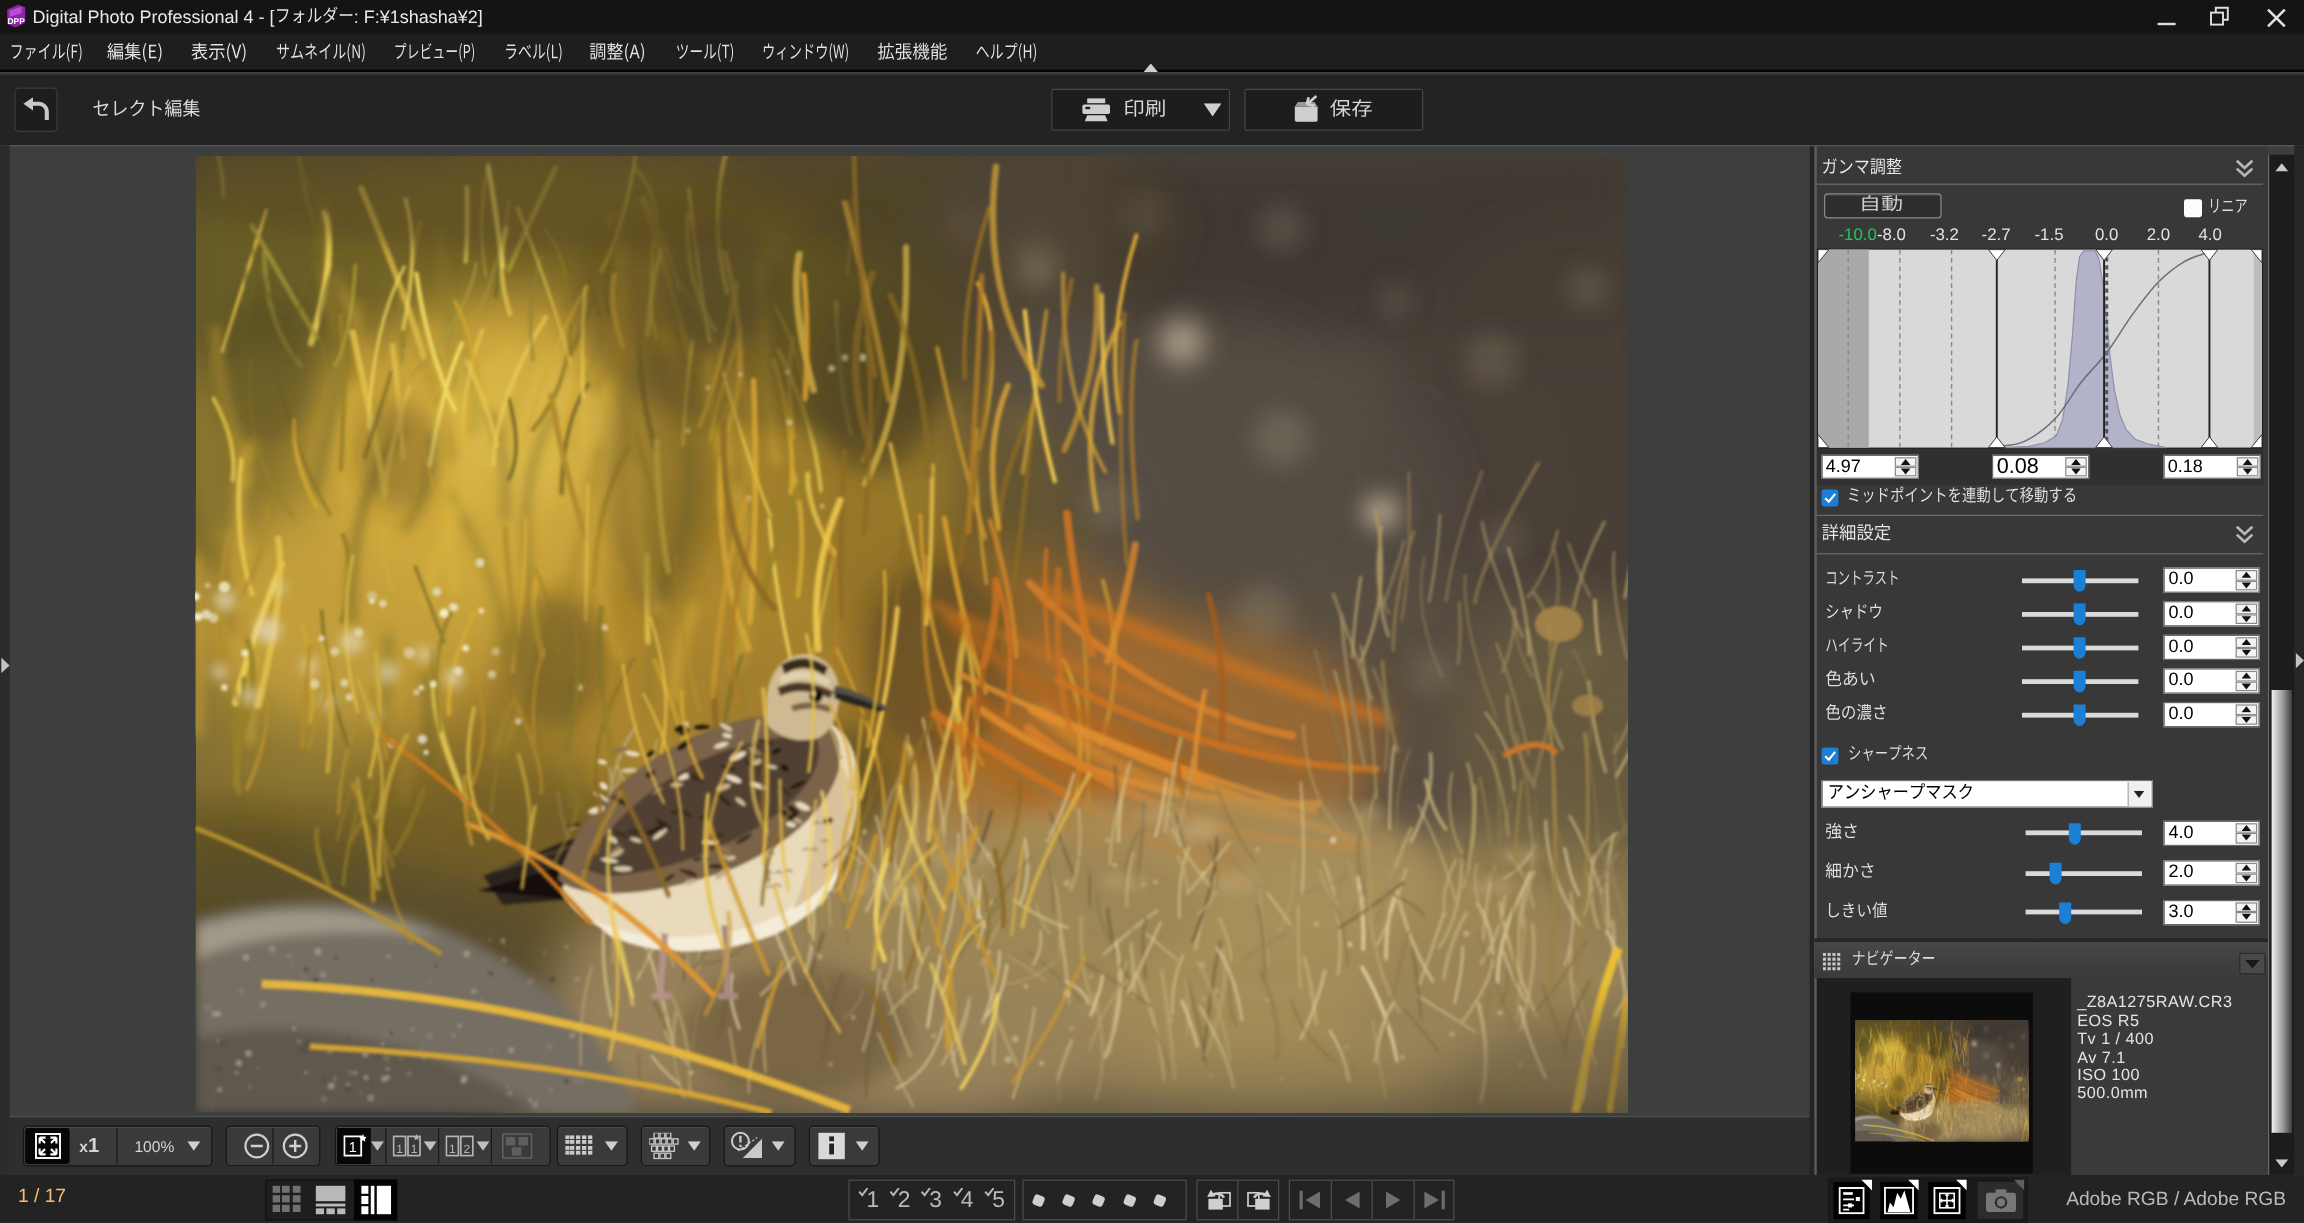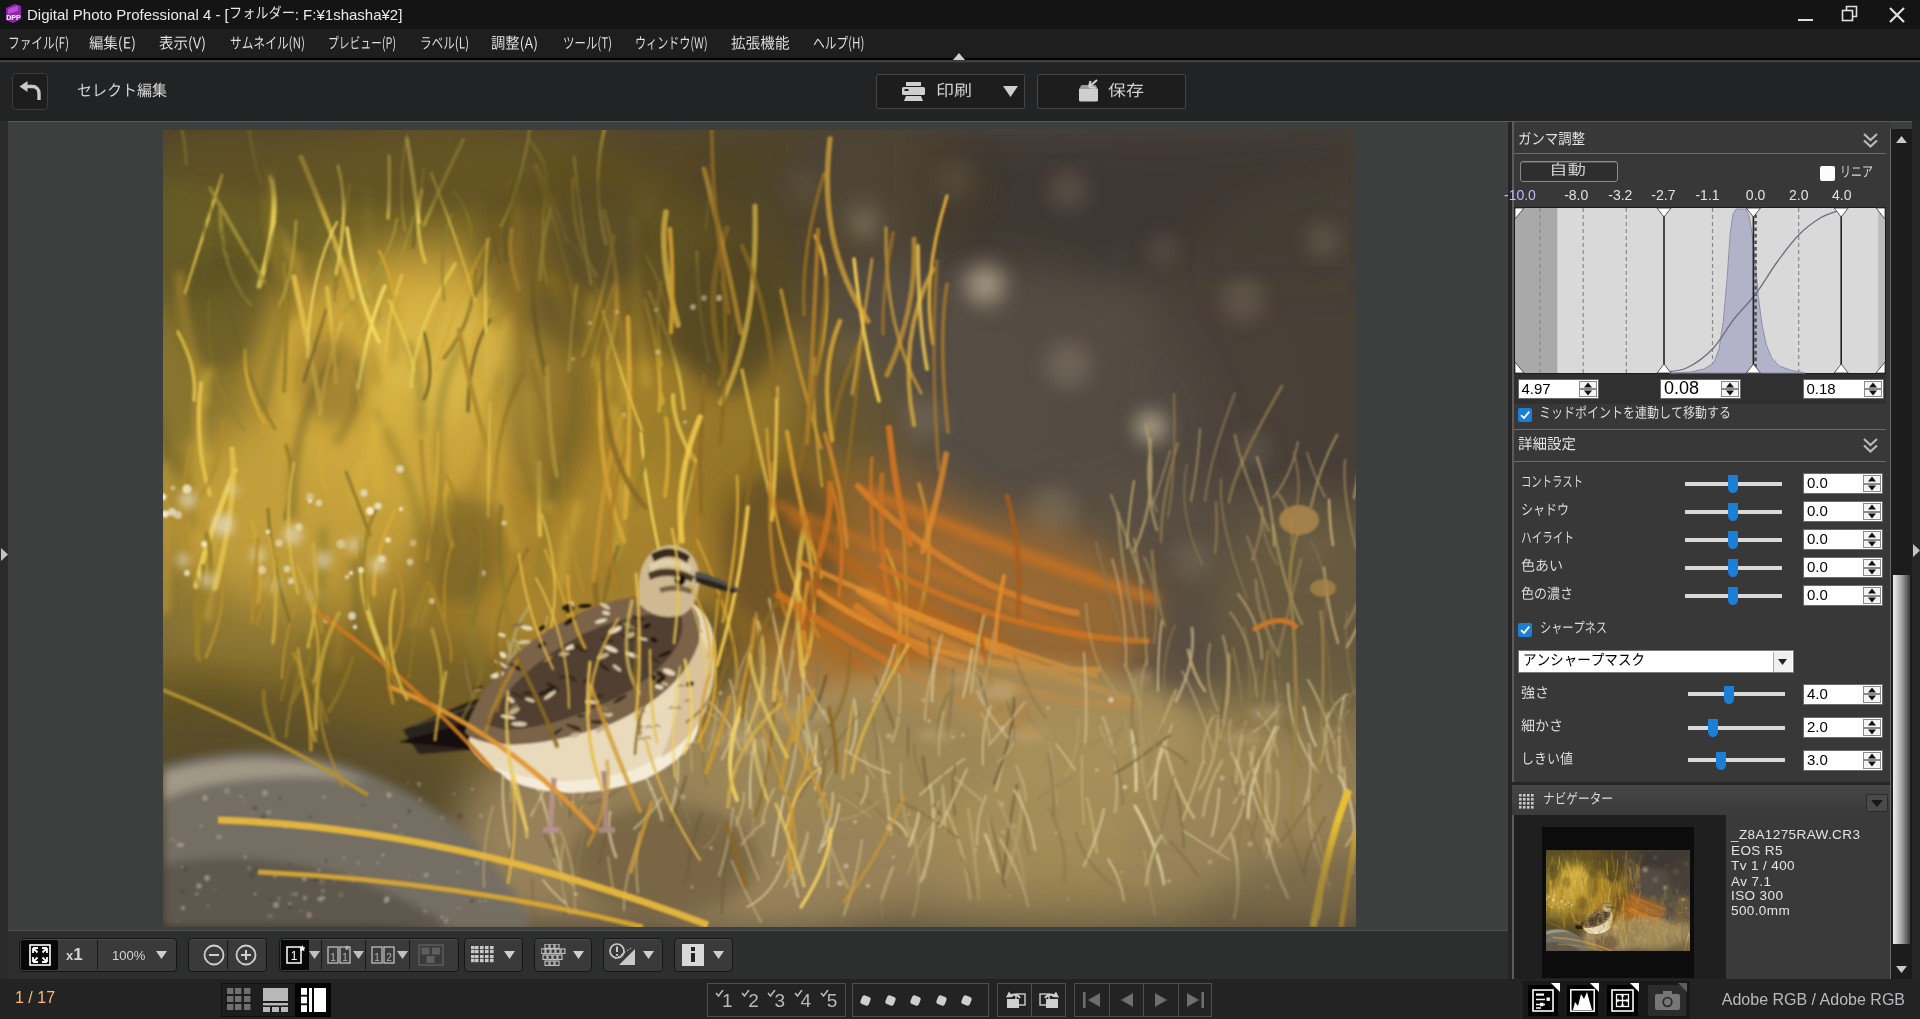--- a/index.html
+++ b/index.html
@@ -1679,25 +1679,25 @@
     </svg>
   </div>
 <div class="abs" style="left:1820px;top:166px;width:15px;height:15px;background:#fdfdfd;border-radius:2px"></div>
 <div class="lbl" style="left:1840px;top:166px;height:15px">
     <svg class="jp" width="33.0" height="18.1" viewBox="0 0 33.0 18.1" style="fill:#dedede">
       <use href="#g55" transform="translate(0.0 12.8) scale(0.01100 -0.01450)"></use>
       <use href="#g56" transform="translate(11.0 12.8) scale(0.01100 -0.01450)"></use>
       <use href="#g57" transform="translate(22.0 12.8) scale(0.01100 -0.01450)"></use>
     </svg>
   </div>
-<div class="abs" style="left:1504.0px;top:187px;width:60px;text-align:left;font-size:14px;color:#c4b5fd">-10.0</div>
+<div class="abs" style="left:1504.0px;top:187px;width:60px;text-align:right;font-size:14px;color:#22c55e">-10.0</div>
 <div class="abs" style="left:1546.2px;top:187px;width:60px;text-align:center;font-size:14px;color:#e2e2e2">-8.0</div>
 <div class="abs" style="left:1590.3px;top:187px;width:60px;text-align:center;font-size:14px;color:#e2e2e2">-3.2</div>
 <div class="abs" style="left:1633.4px;top:187px;width:60px;text-align:center;font-size:14px;color:#e2e2e2">-2.7</div>
-<div class="abs" style="left:1677.5px;top:187px;width:60px;text-align:center;font-size:14px;color:#e2e2e2">-1.1</div>
+<div class="abs" style="left:1677.5px;top:187px;width:60px;text-align:center;font-size:14px;color:#e2e2e2">-1.5</div>
 <div class="abs" style="left:1725.6px;top:187px;width:60px;text-align:center;font-size:14px;color:#e2e2e2">0.0</div>
 <div class="abs" style="left:1768.7px;top:187px;width:60px;text-align:center;font-size:14px;color:#e2e2e2">2.0</div>
 <div class="abs" style="left:1811.8px;top:187px;width:60px;text-align:center;font-size:14px;color:#e2e2e2">4.0</div>
 <svg class="abs" style="left:1514px;top:207px" width="372" height="167" viewBox="0 0 372 167">
     <rect x="0" y="0" width="372" height="167" fill="#1a1a1a"></rect>
     <rect x="1" y="1" width="370" height="165" fill="#d9d9d9"></rect>
     <rect x="1" y="1" width="42.3" height="165" fill="#a9a9a9"></rect>
     <rect x="364.0" y="1" width="7.0" height="165" fill="#bdbdbd"></rect>
     <line x1="26.1" y1="1" x2="26.1" y2="166" stroke="#8a8a8a" stroke-width="1.2" stroke-dasharray="4 3"></line>
     <line x1="69.2" y1="1" x2="69.2" y2="166" stroke="#8a8a8a" stroke-width="1.2" stroke-dasharray="4 3"></line>
@@ -2033,21 +2033,21 @@
 <div class="abs" style="left:1514px;top:815px;width:212px;height:164px;background:#1f1f1f"></div>
 <div class="abs" style="left:1726px;top:815px;width:164px;height:164px;background:#3a3a3a"></div>
 <div class="abs" style="left:1542px;top:827px;width:152px;height:151px;background:#0c0c0c"></div>
 <svg class="abs" style="left:1546px;top:850px" width="144" height="101" viewBox="0 0 1193 797" preserveAspectRatio="none">
     <use href="#photoart"></use>
   </svg>
 <div class="lbl" style="left:1731px;top:827.0px;height:15px;font-size:13.5px;color:#e4e4e4;letter-spacing:.4px">_Z8A1275RAW.CR3</div>
 <div class="lbl" style="left:1731px;top:842.5px;height:15px;font-size:13.5px;color:#e4e4e4;letter-spacing:.4px">EOS  R5</div>
 <div class="lbl" style="left:1731px;top:858.0px;height:15px;font-size:13.5px;color:#e4e4e4;letter-spacing:.4px">Tv 1 / 400</div>
 <div class="lbl" style="left:1731px;top:873.5px;height:15px;font-size:13.5px;color:#e4e4e4;letter-spacing:.4px">Av 7.1</div>
-<div class="lbl" style="left:1731px;top:888.0px;height:15px;font-size:13.5px;color:#e4e4e4;letter-spacing:.4px">ISO 300</div>
+<div class="lbl" style="left:1731px;top:888.0px;height:15px;font-size:13.5px;color:#e4e4e4;letter-spacing:.4px">ISO 100</div>
 <div class="lbl" style="left:1731px;top:903.0px;height:15px;font-size:13.5px;color:#e4e4e4;letter-spacing:.4px">500.0mm</div>
 <div class="abs" style="left:1890px;top:129px;width:22px;height:850px;background:#1c1c1c;border-left:1px solid #6a6a6a"></div>
 <svg class="abs" style="left:1896px;top:136px" width="11" height="7" viewBox="0 0 11 7">
     <path d="M5.5 0 L11 7 L0 7 Z" fill="#c9c9c9"></path>
   </svg>
 <div class="abs" style="left:1893px;top:575px;width:16.5px;height:369px;background:linear-gradient(90deg,#f0f0f0,#9a9a9a 55%,#3c3c3c)"></div>
 <svg class="abs" style="left:1896px;top:966px" width="11" height="7" viewBox="0 0 11 7">
     <path d="M5.5 7 L11 0 L0 0 Z" fill="#c9c9c9"></path>
   </svg>
 <svg width="0" height="0" style="position:absolute">

